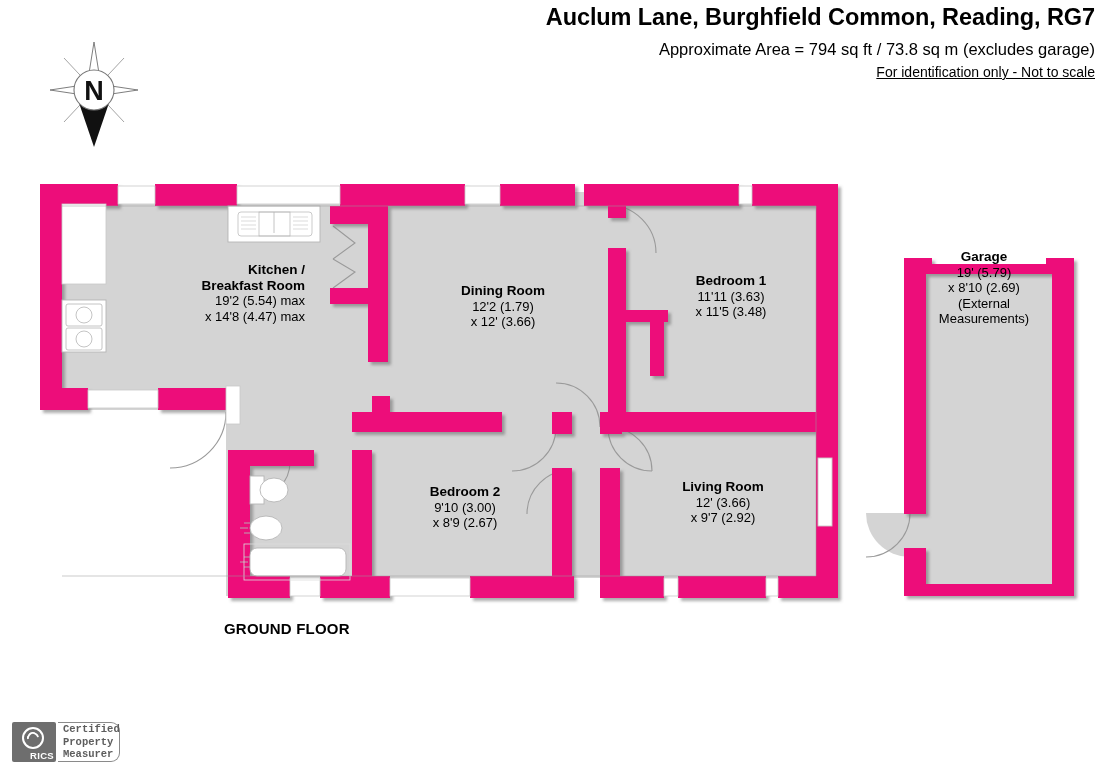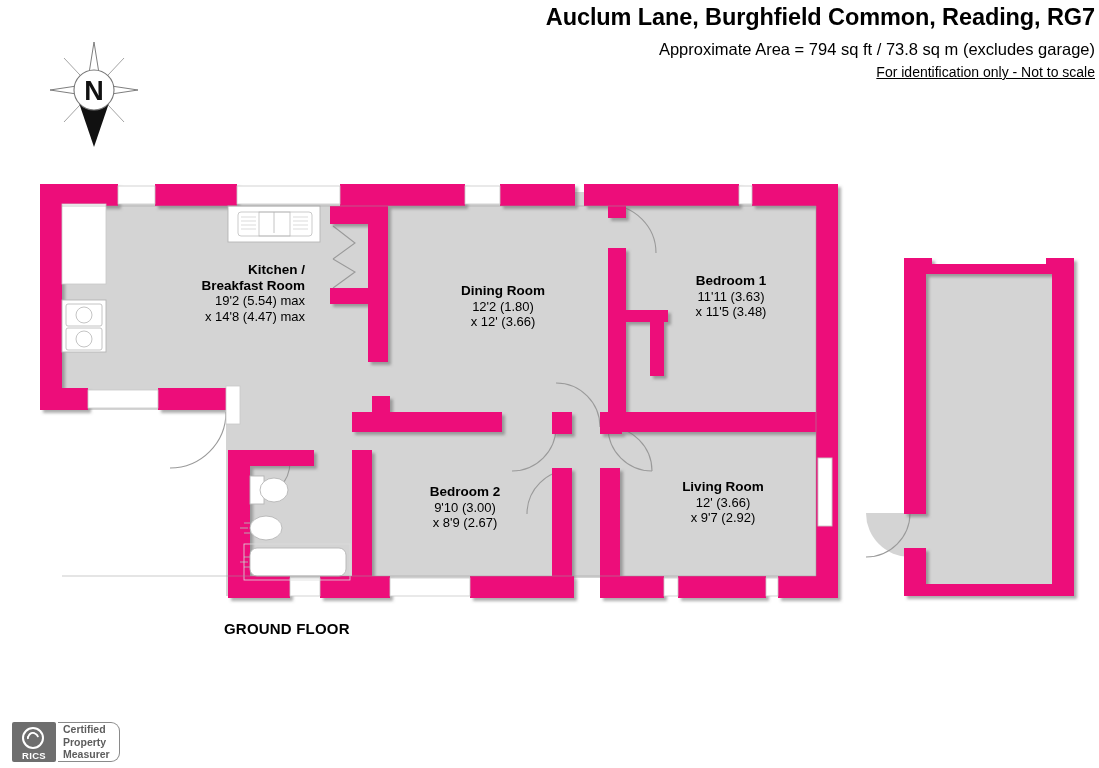--- a/index.html
+++ b/index.html
@@ -48,26 +48,26 @@
     position:absolute;left:10px;top:5px;width:22px;height:22px;
     border-radius:50%;border:2.2px solid #ffffff;box-sizing:border-box;
   }
   #rics-mark .rics-swirl{
     position:absolute;left:15px;top:10px;width:12px;height:12px;
     border-radius:50%;border:2.4px solid #ffffff;border-right-color:transparent;
     border-bottom-color:transparent;transform:rotate(35deg);box-sizing:border-box;
   }
   #rics-mark .rics-word{
     position:absolute;left:0;bottom:1px;width:44px;text-align:center;
-    color:#fff;font-size:9.5px;font-weight:bold;letter-spacing:0.3px;
+    color:#fff;font-size:9.5px;font-weight:bold;letter-spacing:0.3px;padding-left:8px;
   }
   #rics-cert{
     position:absolute;left:46px;top:0;width:62px;height:40px;
     border:1.4px solid #8a8a8a;border-radius:0 9px 9px 0;border-left:none;
-    box-sizing:border-box;padding-left:5px;
+    box-sizing:border-box;padding-left:5px;font-family:Liberation Mono, monospace;
   }
   #rics-cert span{
     display:block;color:#5d5d5d;font-size:10.5px;font-weight:bold;line-height:12.6px;
   }
   #footer-text{position:absolute;left:122px;top:8px;width:760px;}
   #footer-text .fline{
     color:#7a7a7a;font-size:10.3px;line-height:13.4px;white-space:nowrap;
   }
   #footer-text .fline .sp{display:inline-block;width:9px;}
 </style>
@@ -275,21 +275,21 @@
 
   <div class="room-label" style="left:125px;top:262px;width:180px;text-align:right;">
     <span class="rname">Kitchen /</span>
     <span class="rname">Breakfast Room</span>
     <span class="rdim">19'2 (5.54) max</span>
     <span class="rdim">x 14'8 (4.47) max</span>
   </div>
 
   <div class="room-label" style="left:413px;top:283px;width:180px;">
     <span class="rname">Dining Room</span>
-    <span class="rdim">12'2 (1.80)</span>
+    <span class="rdim">12'2 (1.79)</span>
     <span class="rdim">x 12' (3.66)</span>
   </div>
 
   <div class="room-label" style="left:641px;top:273px;width:180px;">
     <span class="rname">Bedroom 1</span>
     <span class="rdim">11'11 (3.63)</span>
     <span class="rdim">x 11'5 (3.48)</span>
   </div>
 
   <div class="room-label" style="left:375px;top:484px;width:180px;">
@@ -297,20 +297,27 @@
     <span class="rdim">9'10 (3.00)</span>
     <span class="rdim">x 8'9 (2.67)</span>
   </div>
 
   <div class="room-label" style="left:633px;top:479px;width:180px;">
     <span class="rname">Living Room</span>
     <span class="rdim">12' (3.66)</span>
     <span class="rdim">x 9'7 (2.92)</span>
   </div>
 
+  <div class="room-label" style="left:894px;top:249px;width:180px;">
+    <span class="rname">Garage</span>
+    <span class="rdim">19' (5.79)</span>
+    <span class="rdim">x 8'10 (2.69)</span>
+    <span class="rdim">(External</span>
+    <span class="rdim">Measurements)</span>
+  </div>
 
   <div id="floor-caption">GROUND FLOOR</div>
 </div>
 
 <div id="footer">
   <div id="rics-badge">
     <div id="rics-mark">
       <div class="rics-circle"></div>
       <div class="rics-swirl"></div>
       <div class="rics-word">RICS</div>

